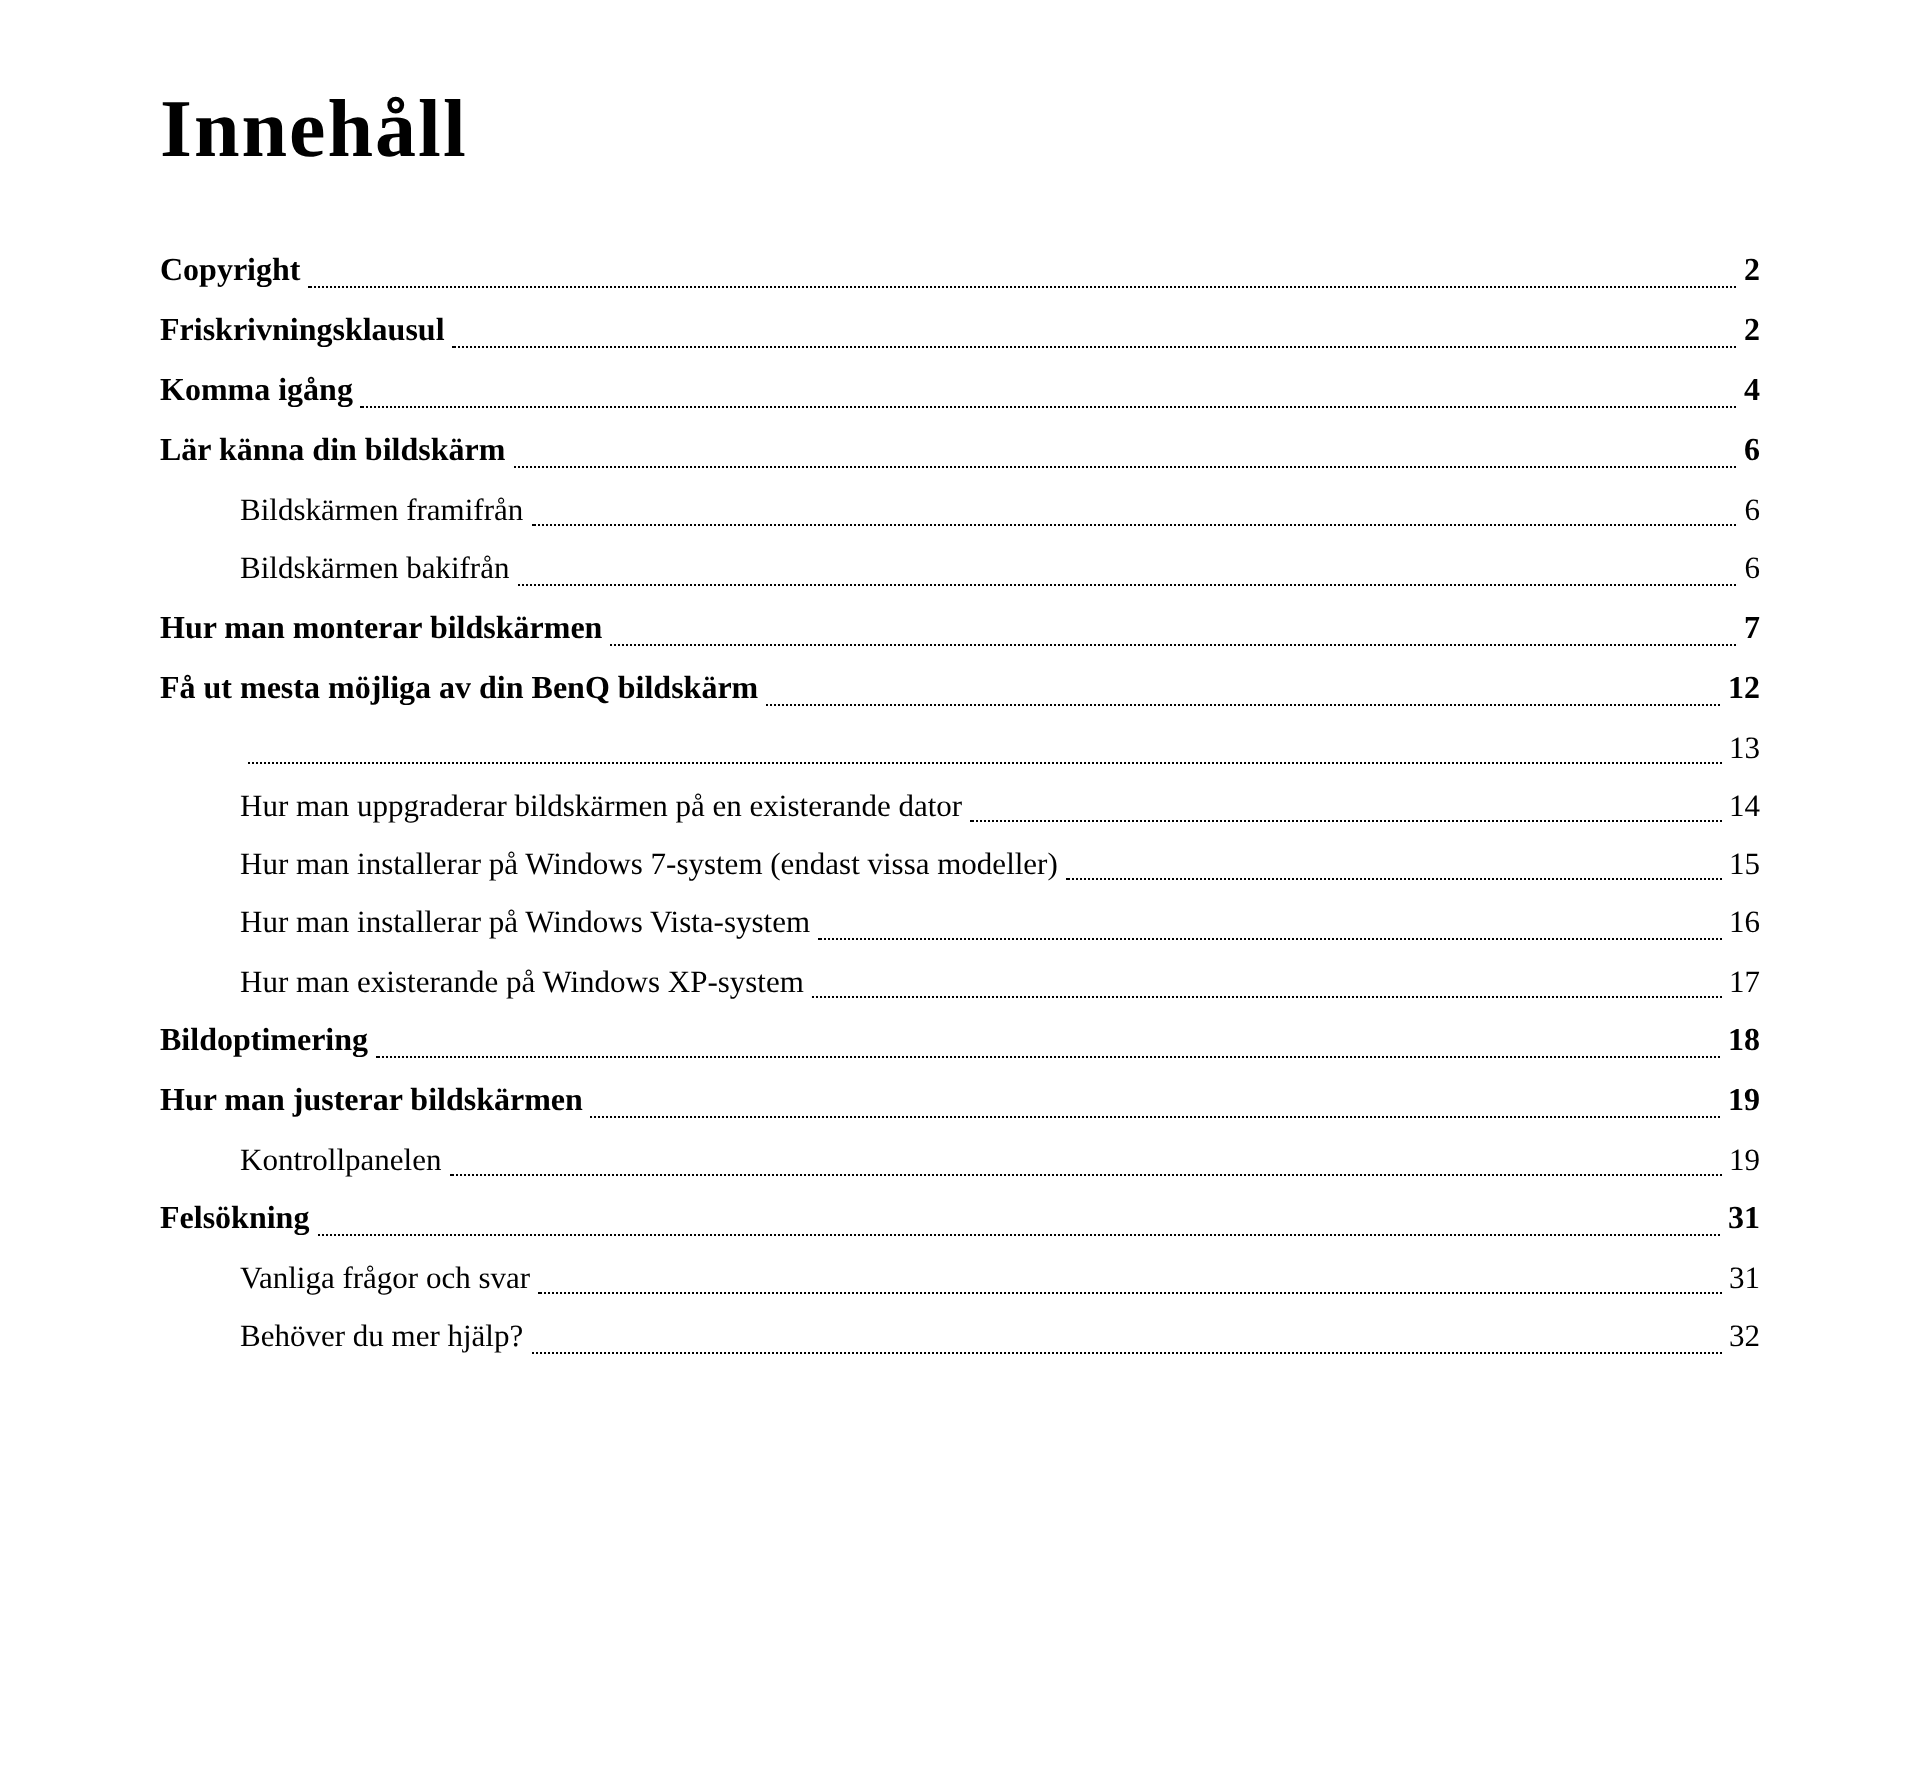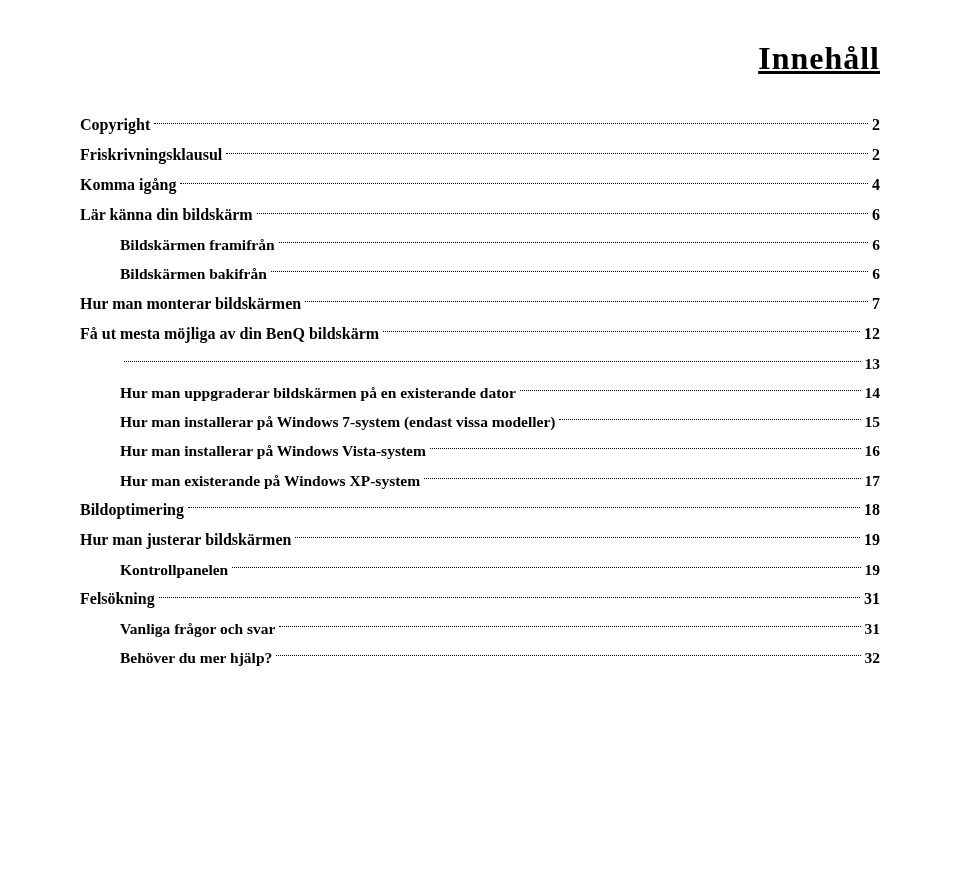--- a/index.html
+++ b/index.html
@@ -11,45 +11,44 @@
     body {
       background: #fff;
       font-family: "Times New Roman", Times, serif;
       color: #000;
       width: 960px;
       min-height: 895px;
       padding: 40px 80px 60px 80px;
     }
 
     .page-title {
-      text-align: right;
-      font-size: 32px;
+      text-align: left;
+      font-size: 41px;
       font-weight: bold;
       margin-bottom: 36px;
       letter-spacing: 1px;
-      text-decoration: underline;
     }
 
     .toc-entry {
       display: flex;
-      align-items: center;
+      align-items: flex-end;
       margin-bottom: 6px;
       font-size: 15.5px;
       line-height: 1.5;
     }
 
     .toc-entry.level1 {
       font-weight: bold;
       font-size: 16px;
       margin-top: 4px;
     }
 
     .toc-entry.level2 {
       padding-left: 40px;
-      font-weight: bold;
+      font-weight: normal;
     }
 
     .toc-label {
       white-space: nowrap;
       flex-shrink: 0;
     }
 
     .toc-dots {
       flex: 1;
       border-bottom: 1px dotted #000;

